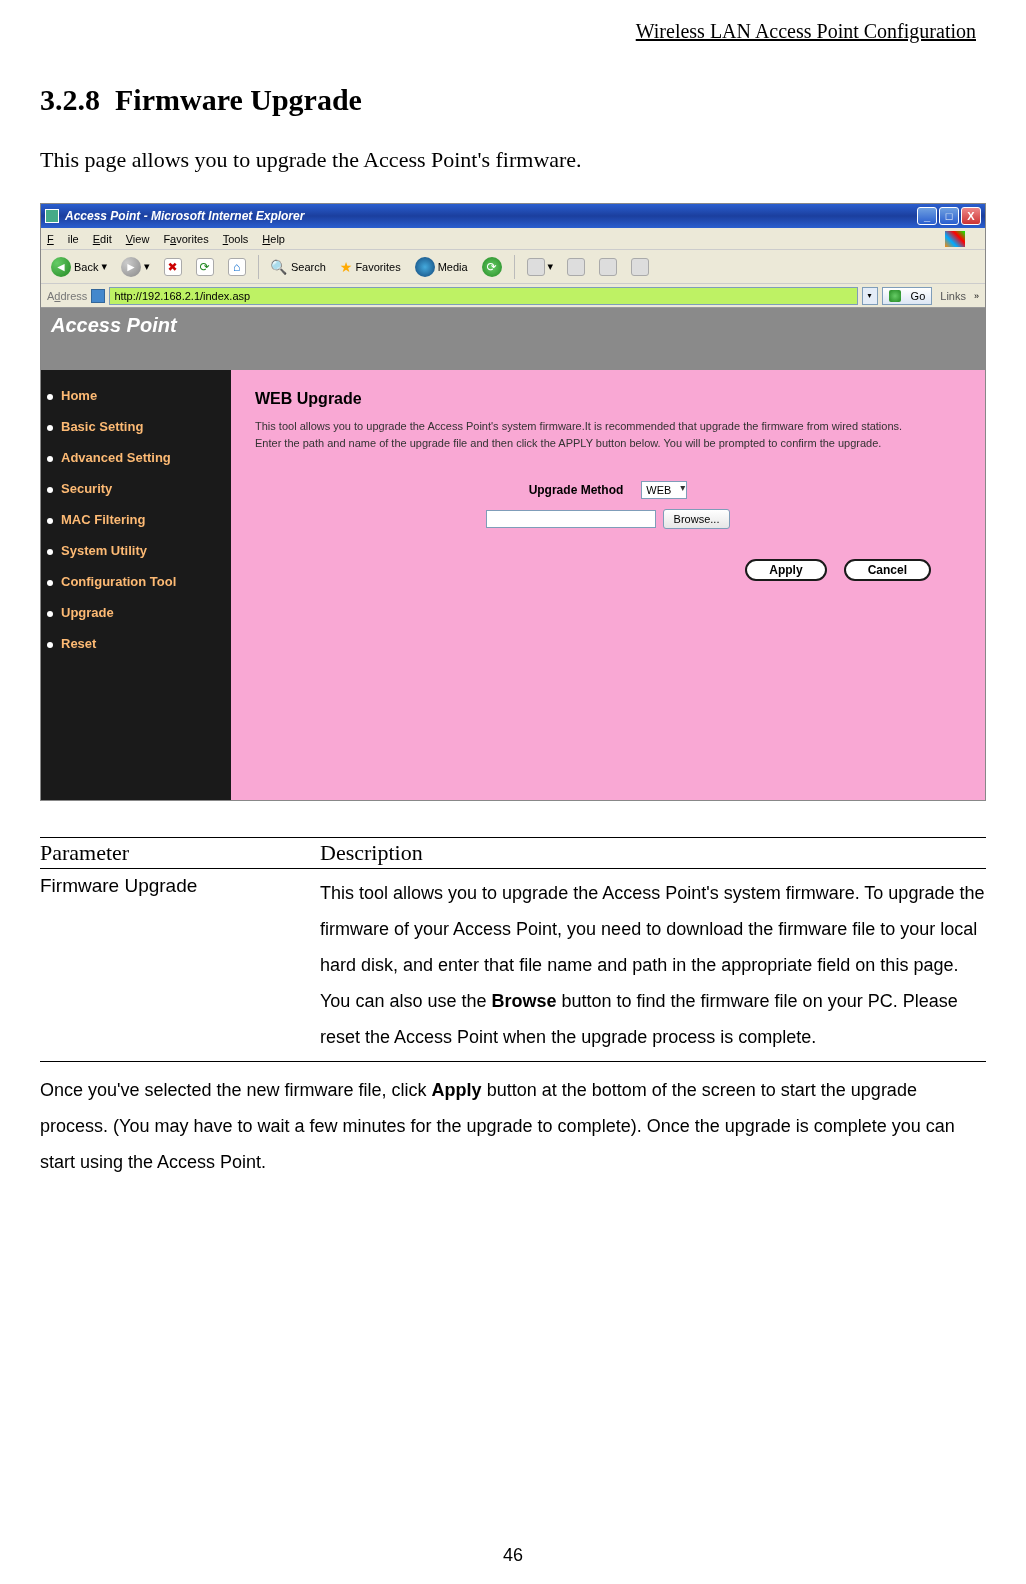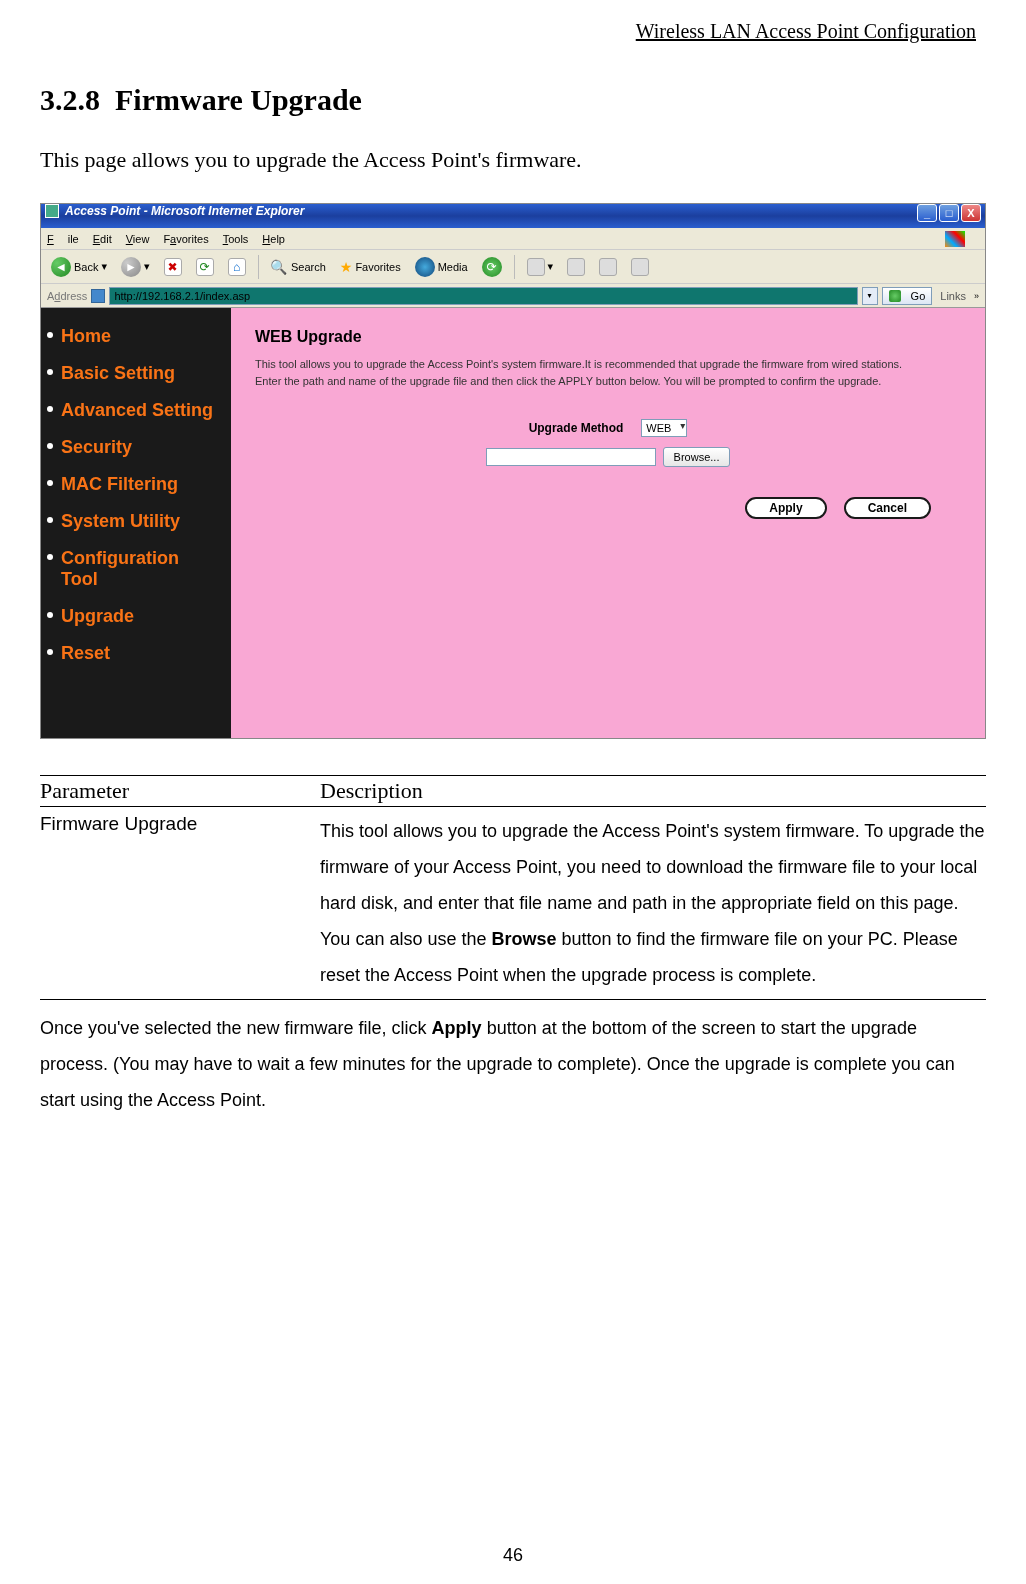--- a/index.html
+++ b/index.html
@@ -33,20 +33,21 @@
     width: 100%;
     border: 1px solid #888;
     font-family: Tahoma, Arial, sans-serif;
     font-size: 11px;
   }
   .ie-titlebar {
     background: linear-gradient(to bottom, #2a5ecf 0%, #1b3f9e 50%, #2a5ecf 100%);
     color: #fff;
     height: 24px;
     display: flex;
+    align-items: center;
     padding: 0 4px;
     font-size: 12px;
     font-weight: bold;
     font-style: italic;
   }
   .ie-titlebar .ie-title-icon {
     width: 14px; height: 14px; background: #4a8; border: 1px solid #fff; margin-right: 6px;
   }
   .ie-titlebar .spacer { flex: 1; }
   .win-btn {
@@ -85,42 +86,42 @@
   .ico-hist { background: radial-gradient(circle,#6c6,#282); }
   .ico-misc { width:18px;height:18px;background:#ddd;border:1px solid #aaa;border-radius:3px;}
   .tb-sep { width:1px; height:24px; background:#bbb; margin:0 2px;}
   .ie-addrbar {
     background: #ece9d8; height: 24px; display:flex; align-items:center;
     padding: 0 6px; border-bottom: 1px solid #999; gap:4px;
   }
   .addr-label { color:#777; font-size:11px;}
   .addr-ico { width:14px; height:14px; background:#48c; border:1px solid #369;}
   .addr-input {
-    flex:1; height:18px; border:1px solid #7f9db9; background:#0f766e;
+    flex:1; height:18px; border:1px solid #7f9db9; background:#bef264;
     font-size:11px; padding:0 4px;
   }
   .addr-drop { width:16px; height:18px; border:1px solid #7f9db9; background:#e4ecf7; display:flex;align-items:center;justify-content:center;font-size:8px;}
   .go-btn {
     height:18px; padding:0 6px; border:1px solid #7f9db9;
     background:linear-gradient(#fff,#dce6f4); display:flex;align-items:center;gap:10px;
   }
   .go-ico { width:12px;height:12px;background:radial-gradient(#6c6,#282);border-radius:2px;}
   .links-lbl { color:#555; font-size:11px; padding:0 4px;}
   .links-arrow{font-size:9px;}
   .ap-banner {
     background:#8a8a8a; color:#fff; height:62px; display:flex; align-items:flex-start;
     padding:6px 10px;
   }
   .ap-banner-text { font-size:20px; font-weight:bold; font-style:italic; font-family: Arial, sans-serif;}
   .ap-body { display:flex; height:430px; }
   .ap-sidebar {
     width:190px; background:#1a1a1a; padding-top:10px;
   }
   .ap-sidebar .nav-item {
-    color:#f97316; font-size:18px; font-family: Arial, sans-serif; font-weight:bold;
+    color:#fdba74; font-size:13px; font-family: Arial, sans-serif; font-weight:bold;
     padding:8px 12px 8px 20px; position:relative;
   }
   .ap-sidebar .nav-item::before {
     content:""; position:absolute; left:6px; top:14px;
     width:6px; height:6px; background:#fff; border-radius:50%;
   }
   .ap-main { flex:1; background:#f9a8d4; padding:20px 24px; font-family: Arial, sans-serif;}
   .ap-main h3 { font-size:16px; font-weight:bold; margin-bottom:10px;}
   .ap-main .desc { font-size:11px; line-height:1.5; color:#333; margin-bottom:30px;}
   .form-row { text-align:center; margin:10px 0;}
@@ -249,20 +250,23 @@
     <input class="addr-input" type="text" value="http://192.168.2.1/index.asp" style="">
     <span class="addr-drop">▾</span>
     <span class="go-btn">
         <span class="go-ico"></span>
         <span>Go</span>
       </span>
     <span class="links-lbl">Links</span>
     <span class="links-arrow">»</span>
   </div>
 
+  <div class="ap-banner">
+    <span class="ap-banner-text">Access Point</span>
+  </div>
 
   <div class="ap-body">
     <div class="ap-sidebar">
       <div class="nav-item">Home</div>
       <div class="nav-item">Basic Setting</div>
       <div class="nav-item">Advanced Setting</div>
       <div class="nav-item">Security</div>
       <div class="nav-item">MAC Filtering</div>
       <div class="nav-item">System Utility</div>
       <div class="nav-item">Configuration Tool</div>

